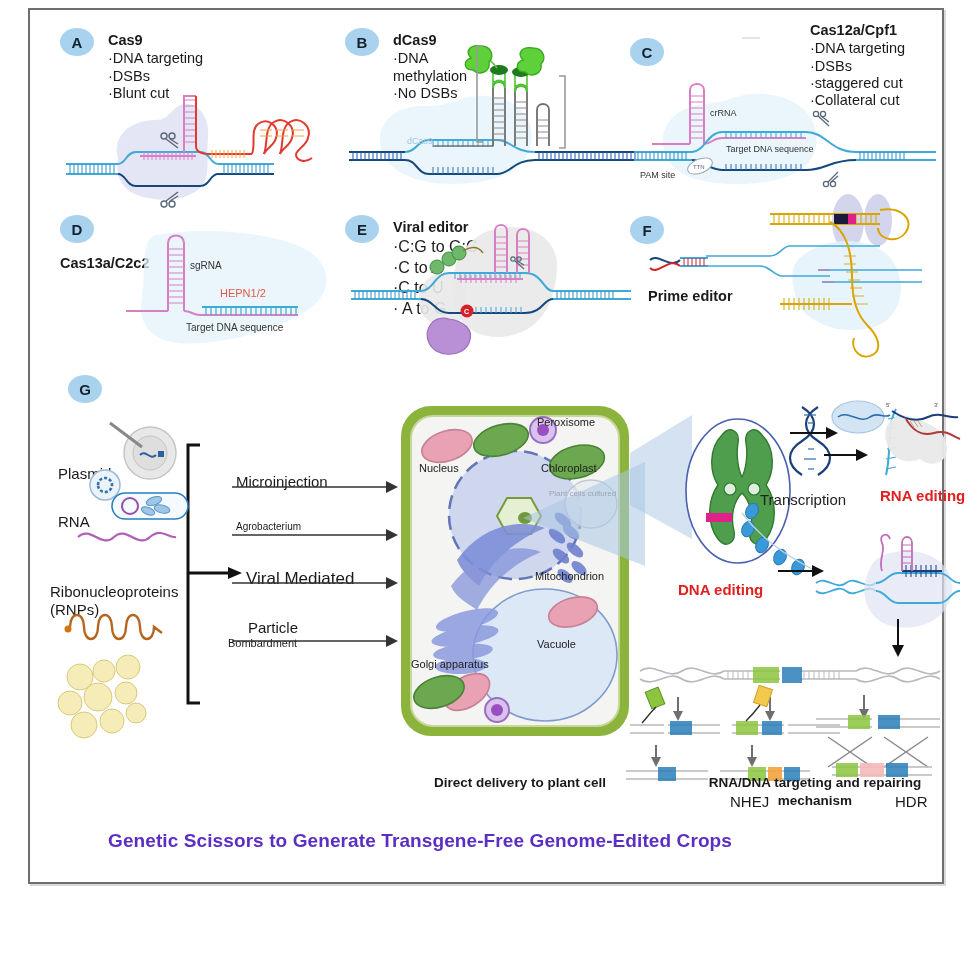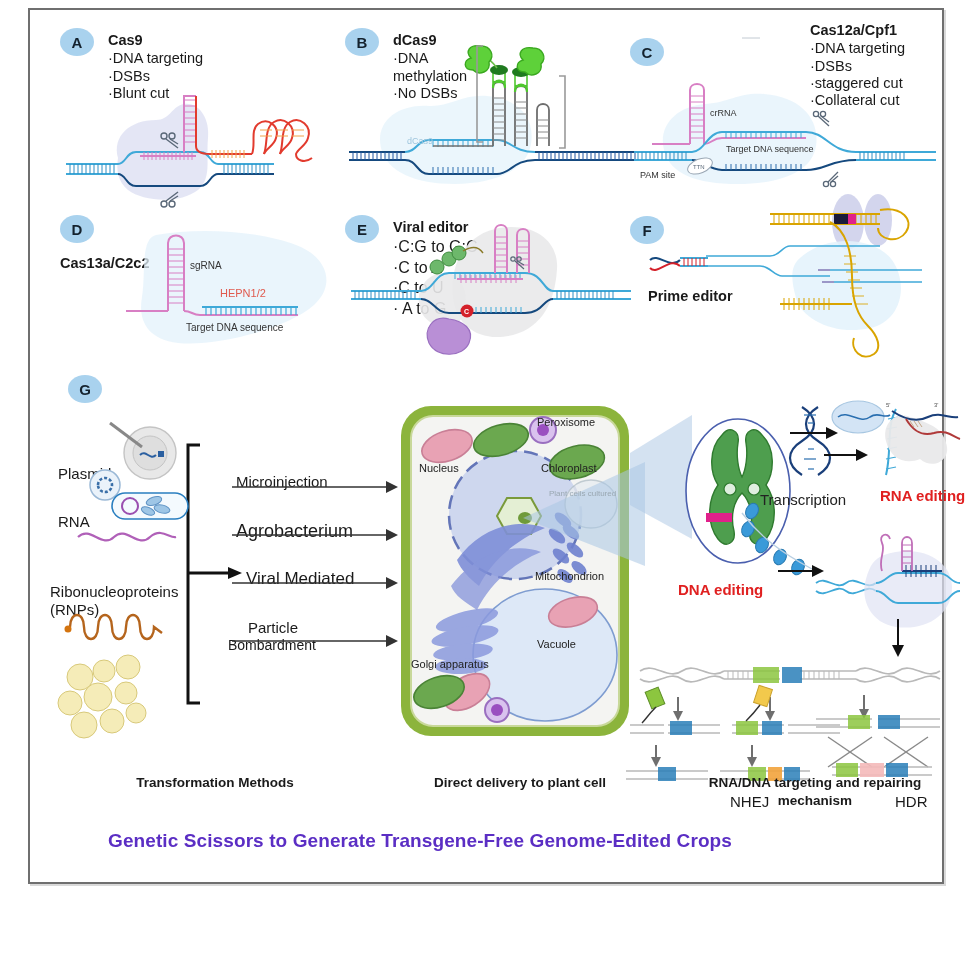--- a/index.html
+++ b/index.html
@@ -670,24 +670,24 @@
 
   <div class="panel" style="left:20px;top:365px;width:880px;height:430px;">
     <div class="badge" style="left:18px;top:0px;">G</div>
 
     <div style="position:absolute;left:8px;top:90px;font-size:15px;">Plasmid</div>
     <div style="position:absolute;left:8px;top:138px;font-size:15px;">RNA</div>
     <div style="position:absolute;left:0px;top:208px;font-size:15px;">Ribonucleoproteins</div>
     <div style="position:absolute;left:0px;top:226px;font-size:15px;">(RNPs)</div>
 
     <div style="position:absolute;left:186px;top:98px;font-size:15px;">Microinjection</div>
-    <div style="position:absolute;left:186px;top:146px;font-size:18px;text-align:center;">Agrobacterium</div>
+    <div style="position:absolute;left:186px;top:146px;font-size:10px;text-align:center;">Agrobacterium</div>
     <div style="position:absolute;left:196px;top:194px;font-size:17px;">Viral Mediated</div>
     <div style="position:absolute;left:198px;top:244px;font-size:15px;">Particle</div>
-    <div style="position:absolute;left:178px;top:262px;font-size:14px;">Bombardment</div>
+    <div style="position:absolute;left:178px;top:262px;font-size:11px;">Bombardment</div>
 
     <svg width="360" height="360" style="position:absolute;left:0;top:40px;">
       <path d="M150,30 L138,30 L138,288 L150,288" stroke="#111" stroke-width="3" fill="none"></path>
       <path d="M138,158 L178,158" stroke="#111" stroke-width="3" fill="none"></path>
       <path d="M178,152 L192,158 L178,164 Z" fill="#111"></path>
       <circle cx="55" cy="70" r="15" fill="#eaf2fa" stroke="#9ab8d6" stroke-width="1.5"></circle>
       <path d="M48,70 a7,7 0 1,1 14,0 a7,7 0 1,1 -14,0" fill="none" stroke="#3a6fa8" stroke-width="2.6" stroke-dasharray="3 2"></path>
       <path d="M28,122 C40,110 52,134 64,122 C76,110 88,134 100,122 C112,112 120,124 126,122" stroke="#b060b8" stroke-width="2.2" fill="none"></path>
       <g>
         <path d="M20,212 C20,196 34,196 34,212 C34,228 48,228 48,212 C48,196 62,196 62,212 C62,228 76,228 76,212 C76,196 90,196 90,212 C90,228 104,228 104,212 L112,218" stroke="#b5651d" stroke-width="2.4" fill="none"></path>
@@ -974,20 +974,19 @@
           <path d="M100,134 L190,134"></path>
       </g>
       <rect x="38" y="122" width="18" height="14" fill="#2a7fb8" opacity="0.85"></rect>
       <rect x="128" y="122" width="18" height="14" fill="#8cc63f" opacity="0.85"></rect>
       <rect x="148" y="122" width="14" height="14" fill="#f2a33c" opacity="0.9"></rect>
       <rect x="164" y="122" width="16" height="14" fill="#2a7fb8" opacity="0.85"></rect>
     </svg>
     <div style="position:absolute;left:680px;top:418px;font-size:15px;">NHEJ</div>
     <div style="position:absolute;left:845px;top:418px;font-size:15px;">HDR</div>
 
-    <div class="cap" style="position:absolute;left:35px;top:400px;width:260px;">Transformation Methods</div>
     <div class="cap" style="position:absolute;left:330px;top:400px;width:280px;">Direct delivery to plant cell</div>
     <div class="cap" style="position:absolute;left:625px;top:400px;width:280px;">RNA/DNA targeting and repairing</div>
     <div class="cap" style="position:absolute;left:625px;top:418px;width:280px;">mechanism</div>
   </div>
 
   <div id="title">Genetic Scissors to Generate Transgene-Free Genome-Edited Crops</div>
 </div>
 
 </body></html>

